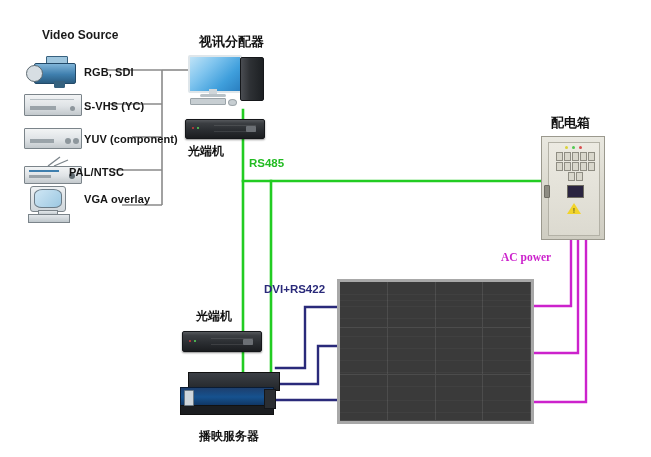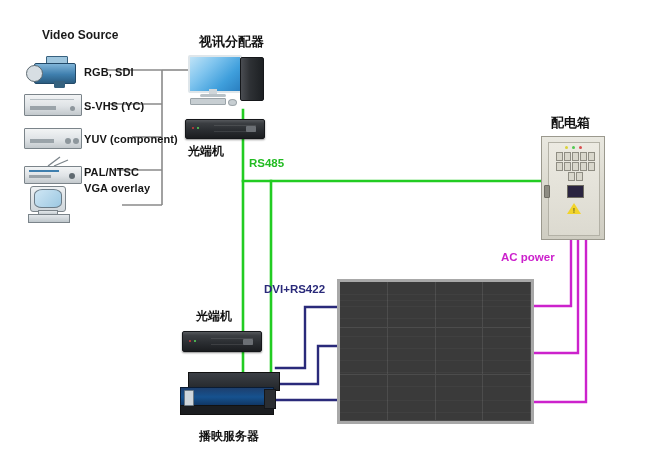--- a/index.html
+++ b/index.html
@@ -129,29 +129,29 @@
     <svg width="60" height="12" style="left:14px;top:-2px;">
       <line x1="10" y1="10" x2="22" y2="1" stroke="#7b848a" stroke-width="1.3"></line>
       <line x1="16" y1="10" x2="30" y2="4" stroke="#7b848a" stroke-width="1.3"></line>
     </svg>
     <div class="box-dev" style="left:0px;top:8px;width:56px;height:16px;">
       <div class="slot" style="left:4px;top:8px;width:22px;height:3px;"></div>
       <div class="dot" style="left:44px;top:6px;width:6px;height:6px;background:#5f6a71;"></div>
       <div class="slot" style="left:4px;top:3px;width:30px;height:2px;background:#3f7fae;"></div>
     </div>
   </div>
-  <div class="srcrow" style="left:84px;top:166px;">PAL/NTSC</div>
+  <div class="srcrow" style="left:69px;top:166px;">PAL/NTSC</div>
 
   <div class="dev" style="left:26px;top:186px;width:48px;height:36px;">
     <div class="pc-crt" style="left:4px;top:0px;width:34px;height:24px;"></div>
     <div class="pc-glass" style="left:8px;top:3px;width:26px;height:17px;"></div>
     <div class="pc-base" style="left:12px;top:24px;width:18px;height:4px;"></div>
     <div class="pc-base" style="left:2px;top:28px;width:40px;height:7px;"></div>
   </div>
-  <div class="srcrow" style="left:84px;top:182px;">VGA overlay</div>
+  <div class="srcrow" style="left:84px;top:193px;">VGA overlay</div>
 
   <div class="abs cjk" style="left:199px;top:33px;font-size:13px;">视讯分配器</div>
   <div class="dev" style="left:188px;top:55px;width:78px;height:52px;">
     <div class="mon-screen" style="left:0px;top:0px;width:50px;height:34px;"></div>
     <div class="mon-neck" style="left:21px;top:34px;width:8px;height:5px;"></div>
     <div class="mon-base" style="left:12px;top:39px;width:26px;height:3px;"></div>
     <div class="tower" style="left:52px;top:2px;width:22px;height:42px;"></div>
     <div class="kbd" style="left:2px;top:43px;width:34px;height:5px;"></div>
     <div class="mouse" style="left:40px;top:44px;width:7px;height:5px;"></div>
   </div>
@@ -186,21 +186,21 @@
       <div class="brk" style="left:19px;top:29px;"></div>
       <div class="brk" style="left:27px;top:29px;"></div>
       <div class="meter" style="left:18px;top:42px;width:15px;height:11px;"></div>
       <div class="warn" style="left:18px;top:60px;">
           <i>!</i>
         </div>
     </div>
     <div class="handle" style="left:2px;top:48px;width:4px;height:11px;"></div>
   </div>
 
-  <div class="abs lbl" style="left:501px;top:251px;font-size:11.5px;color:#cc22cc;">AC power</div>
+  <div class="abs lbl" style="left:501px;top:251px;font-size:11.5px;color:#cc22cc;font-family:Liberation Serif, serif;">AC power</div>
 
   <div class="wall" style="left:337px;top:279px;width:197px;height:145px;">
     <div class="mod" style="left:0;top:0;width:25%;height:33.33%;"></div>
     <div class="mod" style="left:25%;top:0;width:25%;height:33.33%;"></div>
     <div class="mod" style="left:50%;top:0;width:25%;height:33.33%;"></div>
     <div class="mod" style="left:75%;top:0;width:25%;height:33.33%;"></div>
     <div class="mod" style="left:0;top:33.33%;width:25%;height:33.33%;"></div>
     <div class="mod" style="left:25%;top:33.33%;width:25%;height:33.33%;"></div>
     <div class="mod" style="left:50%;top:33.33%;width:25%;height:33.33%;"></div>
     <div class="mod" style="left:75%;top:33.33%;width:25%;height:33.33%;"></div>

